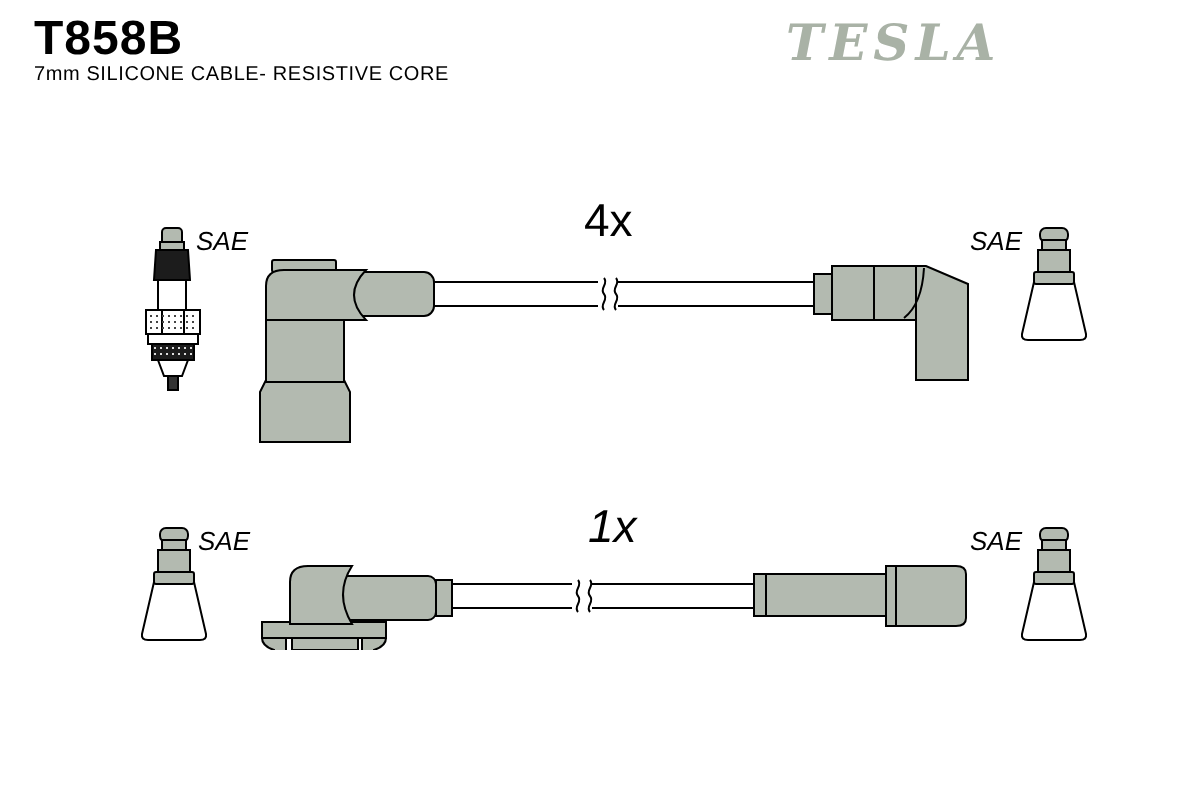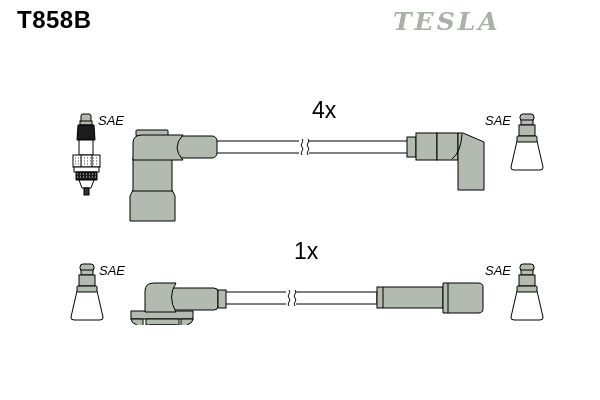--- a/index.html
+++ b/index.html
@@ -22,41 +22,42 @@
     color: #000;
   }
   .brand {
     left: 393px; top: 7px;
     font-family: "DejaVu Serif", "Liberation Serif", serif;
     font-size: 25px; font-weight: 700; letter-spacing: 3px;
     color: var(--color-brand, #a9b2a6);
     font-style: italic;
   }
   .qty { font-size: 23px; color:#000; }
-  .qty-top { left: 292px; top: 97px; margin-left: 20px; }
-  .qty-bottom { left: 294px; top: 238px; }
+  .qty-top { left: 292px; top: 97px; }
+  .qty-bottom { left: 294px; top: 250px; font-style: italic; }
   .sae { font-size: 13px; color:#000;font-style:italic; }
   .sae-tl { left: 98px;  top: 113px; }
   .sae-tr { left: 485px; top: 113px; }
   .sae-bl { left: 99px;  top: 263px; }
   .sae-br { left: 485px; top: 263px; }
   svg.diagram { position:absolute; left:0; top:0; }
   .metal   { fill: var(--color-connector, #b3bab0); stroke: var(--color-outline, #000); stroke-width: 1; }
   .whitepart { fill: #fff; stroke: var(--color-outline, #000); stroke-width: 1; }
   .darkpart  { fill: #1c1c1c; stroke: #000; stroke-width: 1; }
   .linework  { fill: none; stroke: var(--color-outline, #000); stroke-width: 1; }
   .speckle   { fill: none; stroke: #444; stroke-width: 1; stroke-dasharray: 1 2; }
   .gap { fill: #fff; stroke: none; }
 </style>
 </head>
 <body>
 
 <div class="page">
 
   <div class="abs part-number">T858B</div>
+  <div class="abs subtitle">7mm SILICONE CABLE- RESISTIVE CORE</div>
   <div class="abs brand">TESLA</div>
 
   <svg class="diagram" width="600" height="400" viewBox="0 0 600 400">
     <defs>
       <g id="terminal-icon">
         <path class="whitepart" d="M7,27 h20 l6,26 q0.5,3 -3,3 h-26 q-3.5,0 -3,-3 z"></path>
         <rect class="metal" x="10" y="0" width="14" height="7" rx="3"></rect>
         <rect class="metal" x="11" y="6" width="12" height="5"></rect>
         <rect class="metal" x="9" y="11" width="16" height="11"></rect>
         <rect class="metal" x="7" y="22" width="20" height="6" rx="1"></rect>

